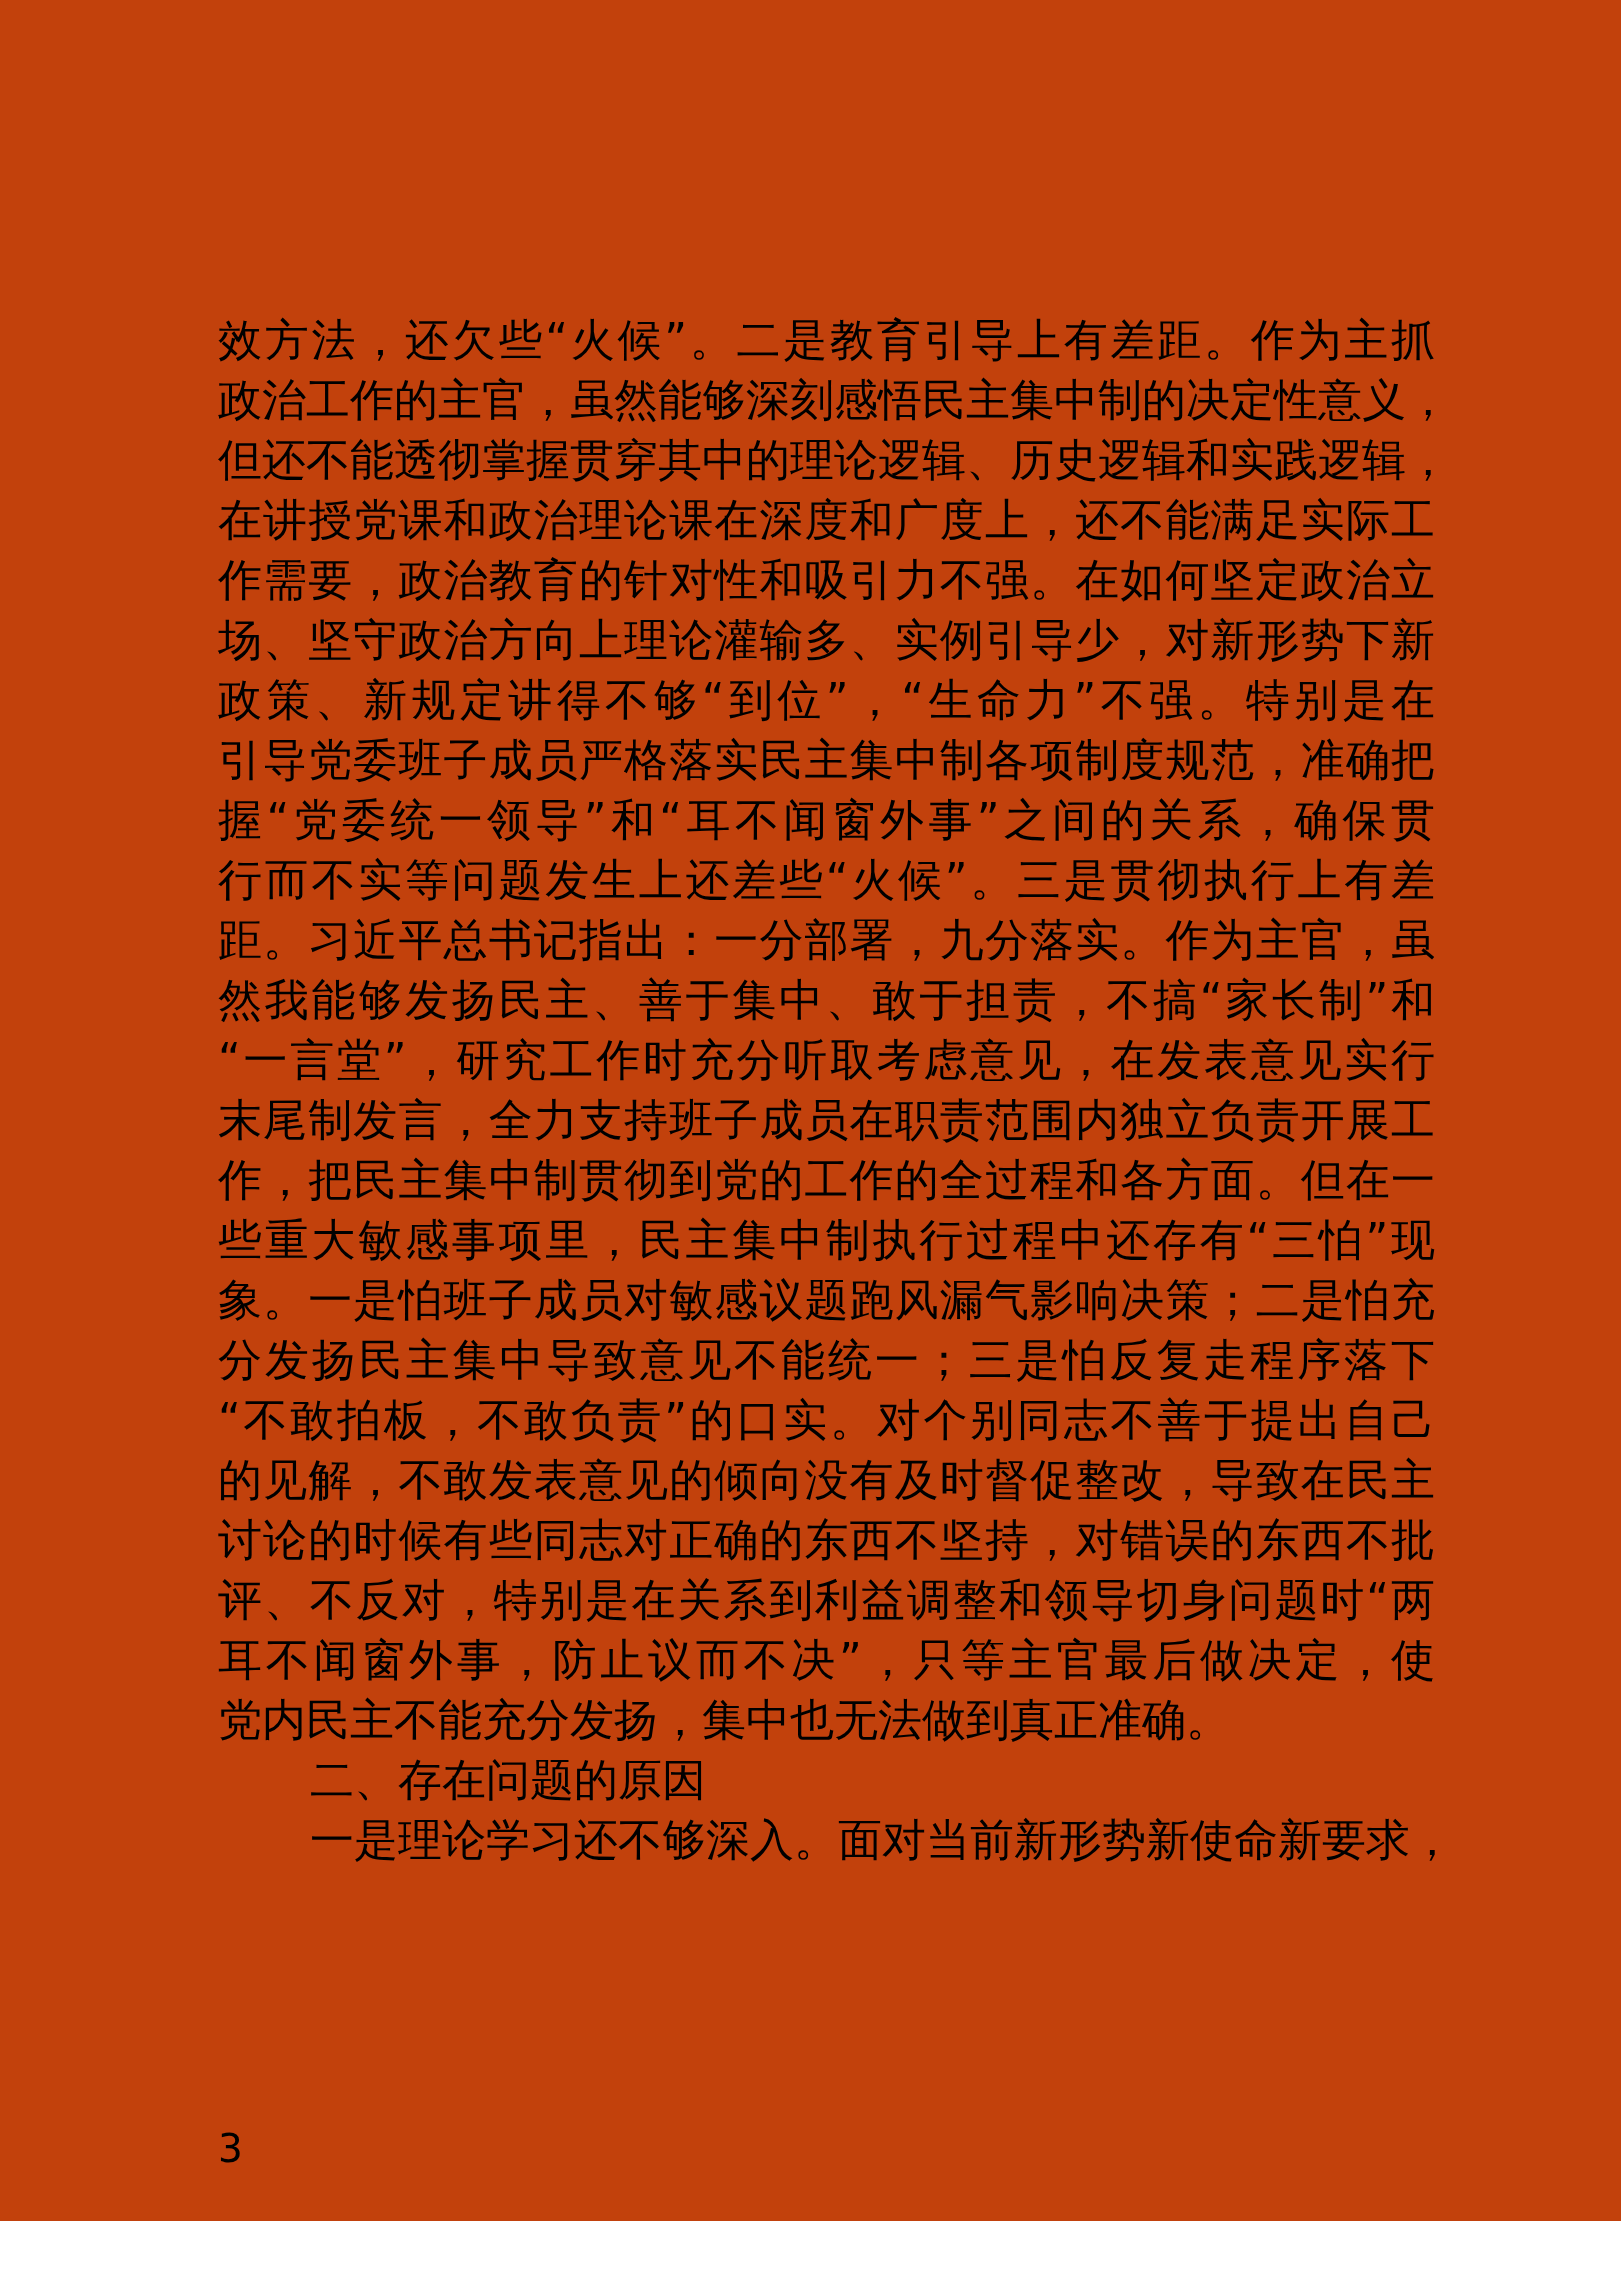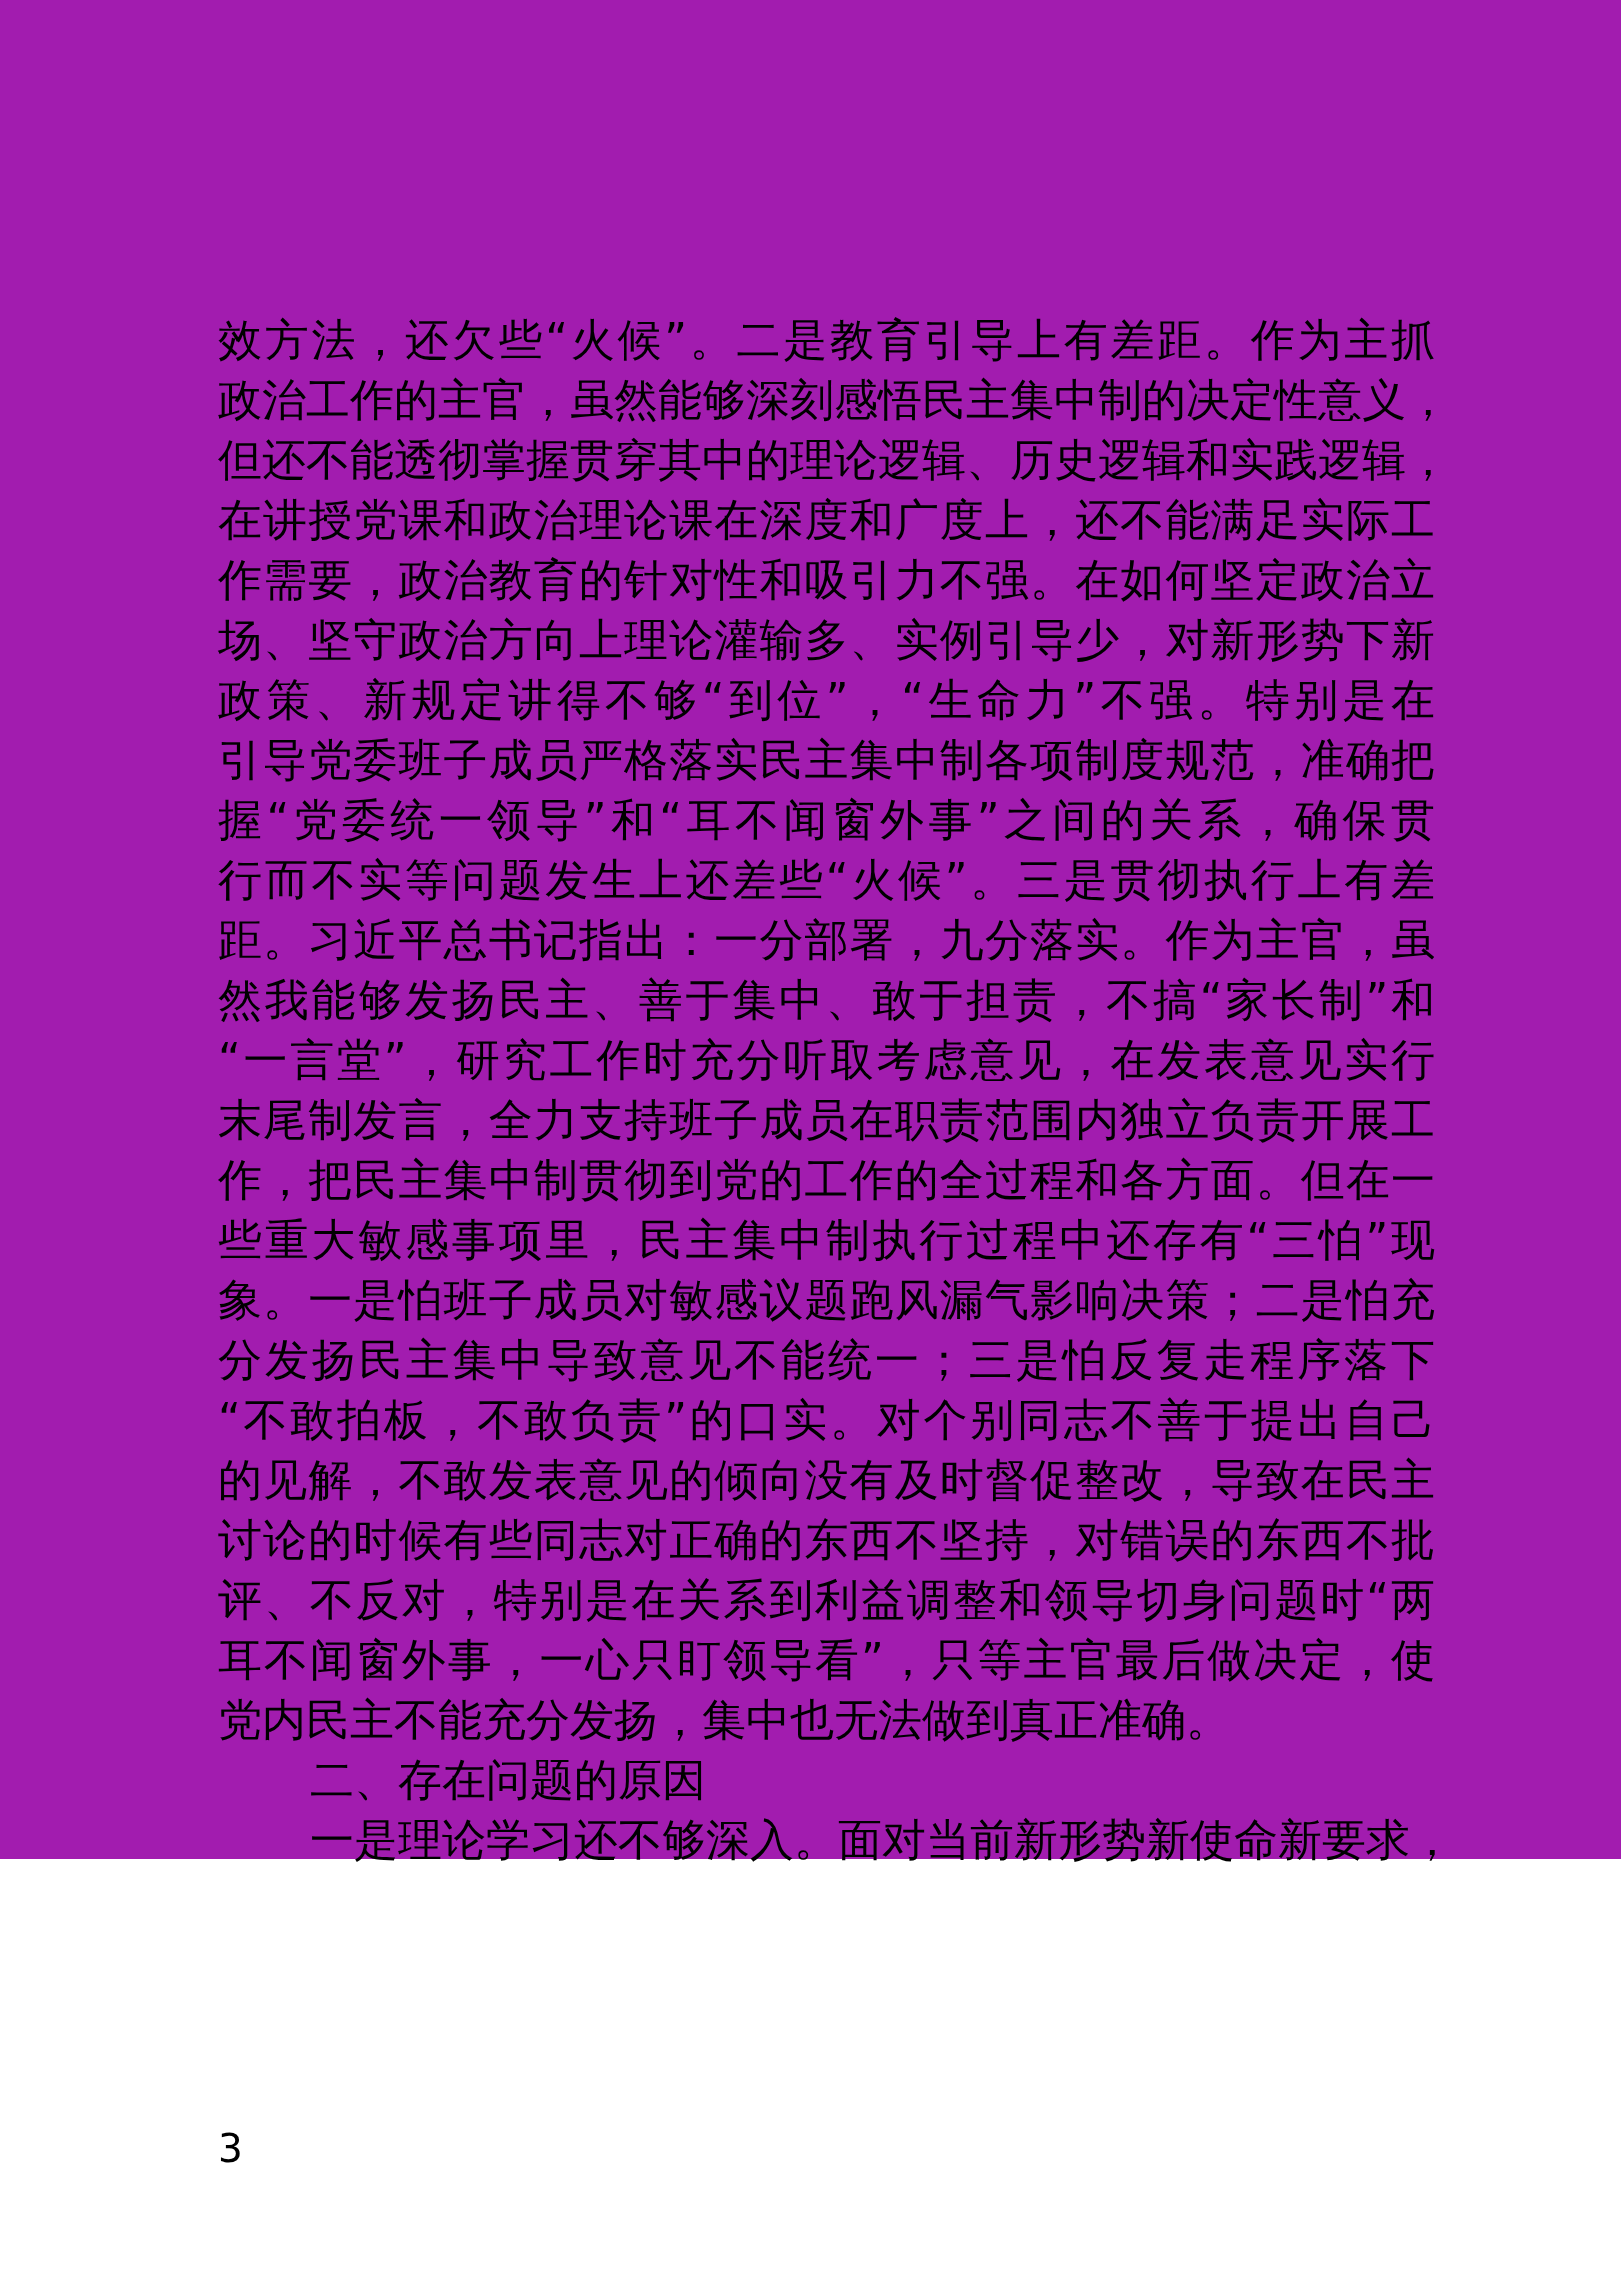--- a/index.html
+++ b/index.html
@@ -12,22 +12,22 @@
     height: 2293px;
     position: relative;
     overflow: hidden;
     color: #000000;
     font-family: "DejaVu Sans", "Liberation Sans", sans-serif;
   }
   .page {
     position: absolute;
     left: 0; top: 0;
     width: 1621px;
-    height: 1859px;
-    background: #a21caf;
+    height: 2221px;
+    background: #c2410c;
   }
   .body-text {
     position: absolute;
     left: 218px;
     top: 310px;
     width: 1217px;
   }
   .line {
     display: block;
     height: 60px;
@@ -73,20 +73,20 @@
       <div class="line"><span style="white-space: nowrap;">“一言堂”，研究工作时充分听取考虑意见，在发表意见实行</span></div>
       <div class="line"><span style="white-space: nowrap;">末尾制发言，全力支持班子成员在职责范围内独立负责开展工</span></div>
       <div class="line"><span style="white-space: nowrap; margin-top: 16px;">作，把民主集中制贯彻到党的工作的全过程和各方面。但在一</span></div>
       <div class="line"><span style="white-space: nowrap;">些重大敏感事项里，民主集中制执行过程中还存有“三怕”现</span></div>
       <div class="line"><span style="white-space: nowrap;">象。一是怕班子成员对敏感议题跑风漏气影响决策；二是怕充</span></div>
       <div class="line"><span style="white-space: nowrap;">分发扬民主集中导致意见不能统一；三是怕反复走程序落下</span></div>
       <div class="line"><span style="white-space: nowrap;">“不敢拍板，不敢负责”的口实。对个别同志不善于提出自己</span></div>
       <div class="line"><span style="white-space: nowrap;">的见解，不敢发表意见的倾向没有及时督促整改，导致在民主</span></div>
       <div class="line"><span style="white-space: nowrap;">讨论的时候有些同志对正确的东西不坚持，对错误的东西不批</span></div>
       <div class="line"><span style="white-space: nowrap;">评、不反对，特别是在关系到利益调整和领导切身问题时“两</span></div>
-      <div class="line"><span style="white-space: nowrap;">耳不闻窗外事，一心只盯领导看”，只等主官最后做决定，使</span></div>
+      <div class="line"><span style="white-space: nowrap;">耳不闻窗外事，防止议而不决”，只等主官最后做决定，使</span></div>
       <div class="line last">党内民主不能充分发扬，集中也无法做到真正准确。</div>
       <div class="line indent last">二、存在问题的原因</div>
       <div class="line indent"><span style="white-space: nowrap;">一是理论学习还不够深入。面对当前新形势新使命新要求，</span></div>
     </div>
   <div class="page-number">3</div>
 </div>
 
 
 </body></html>

